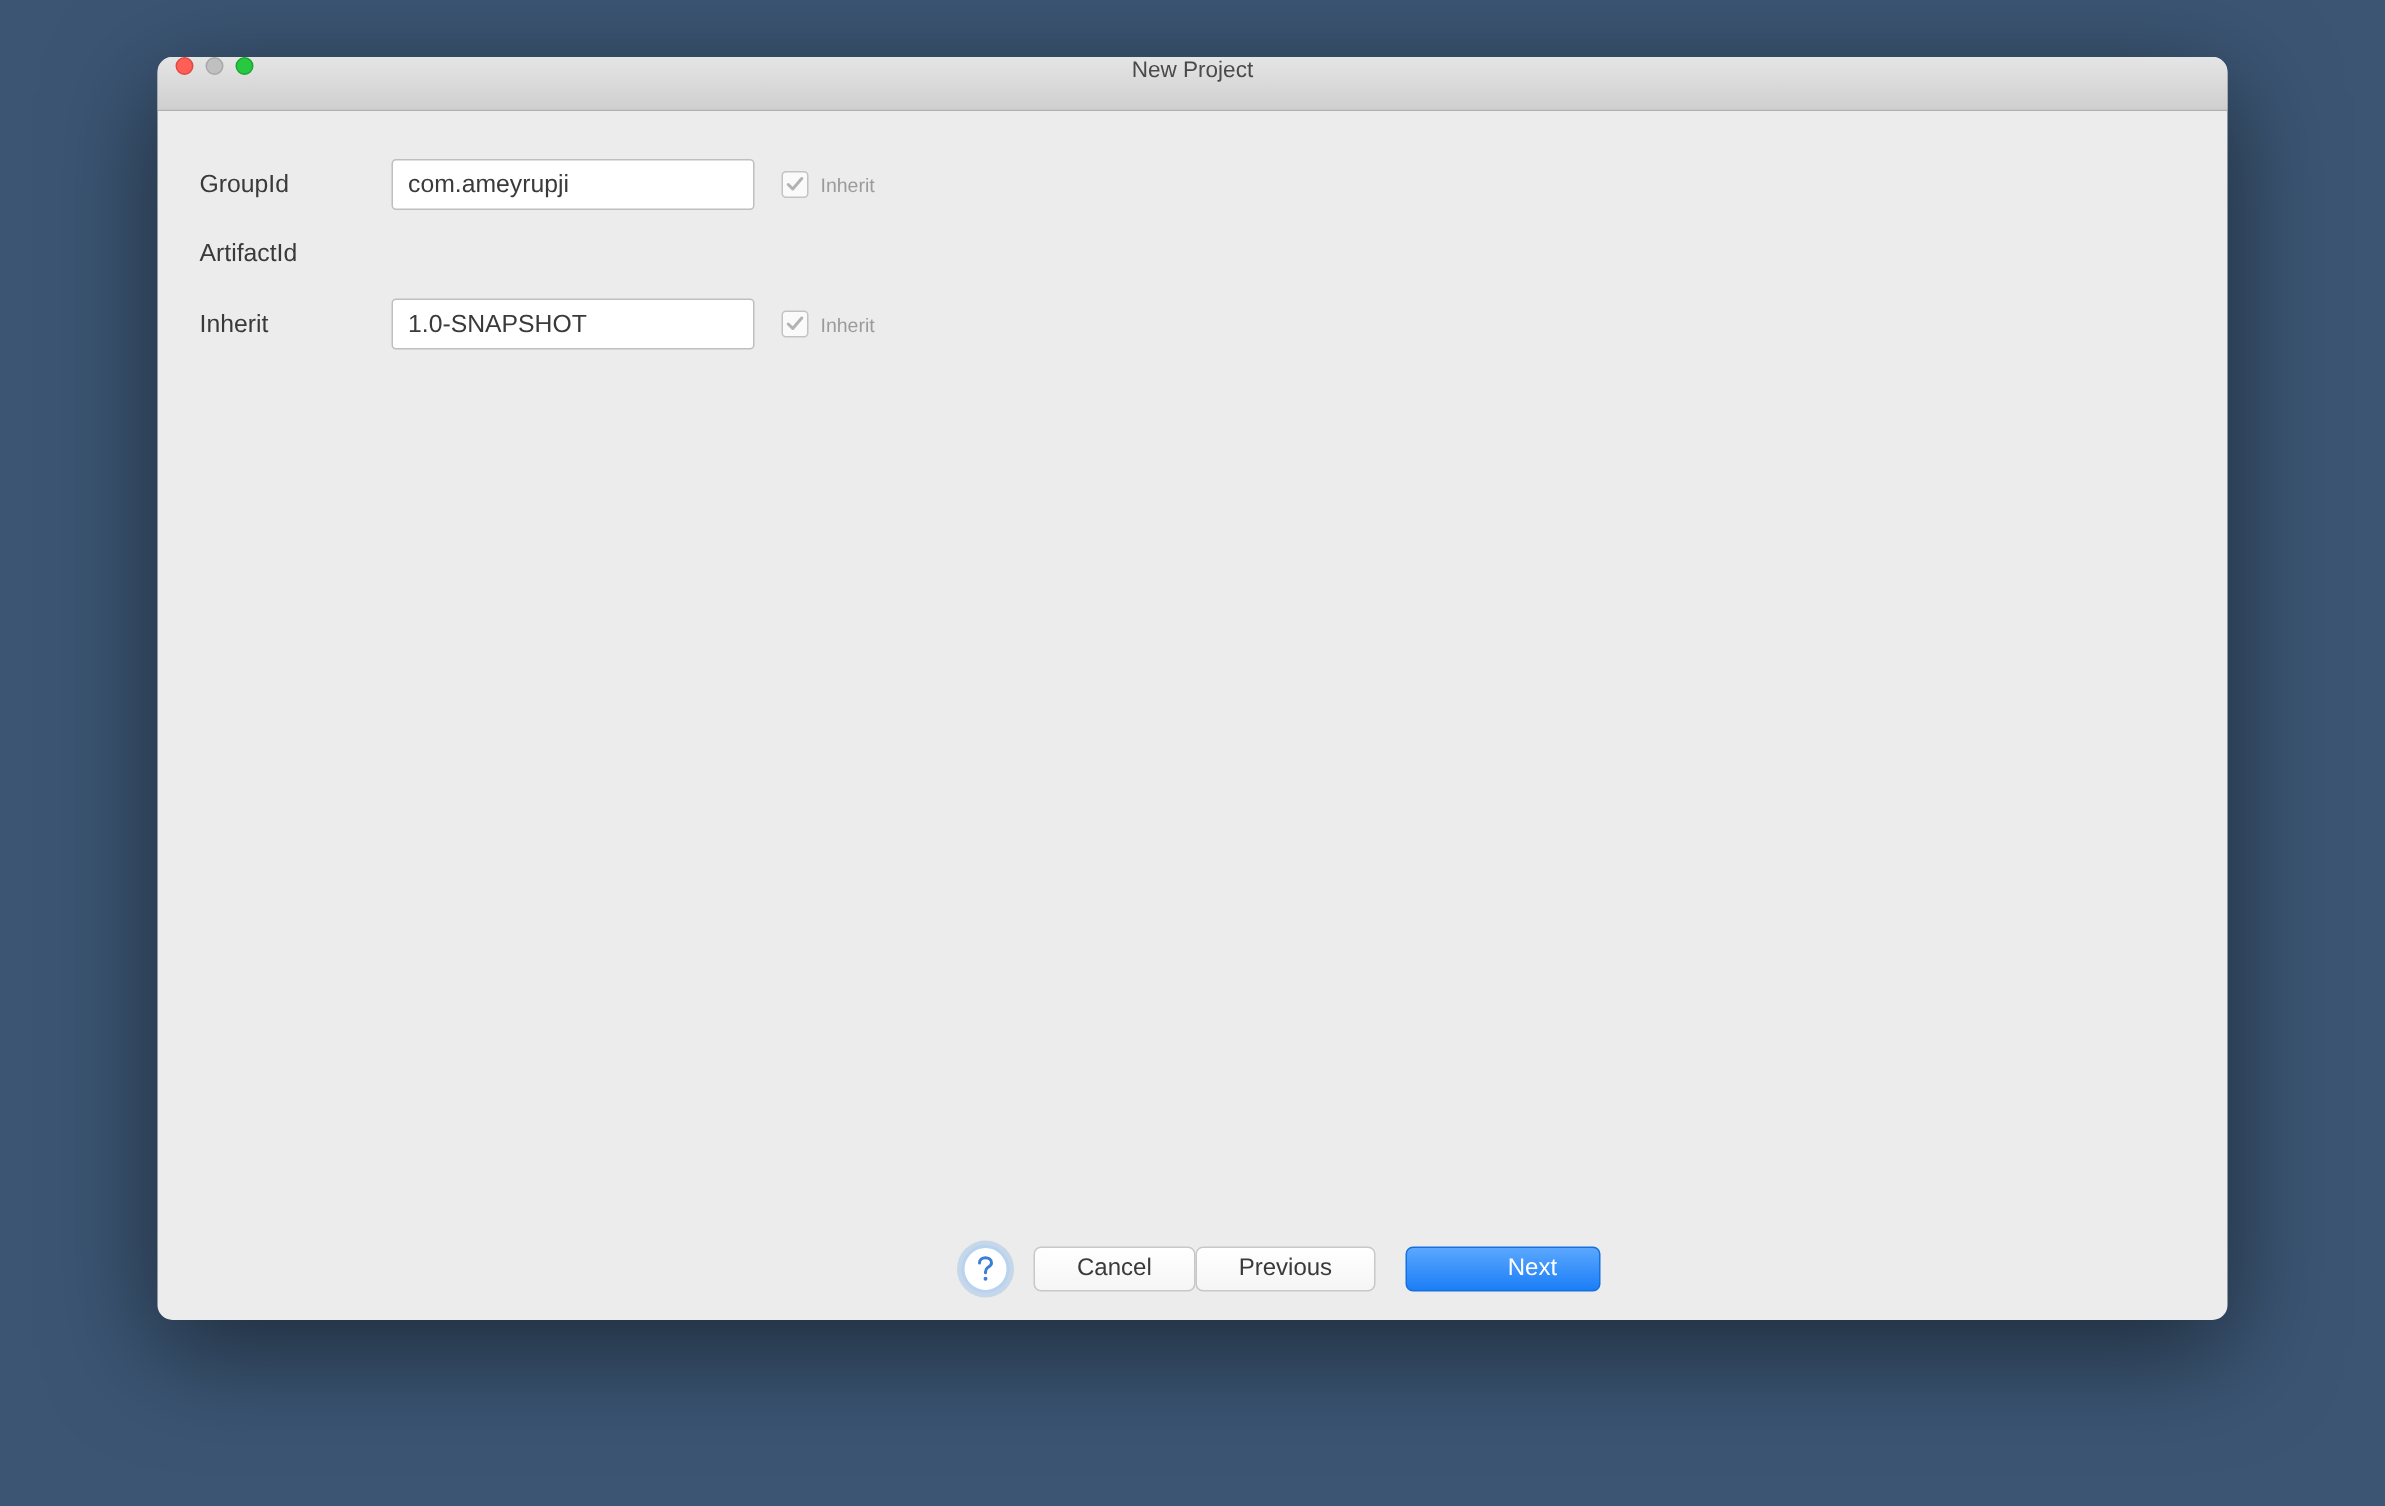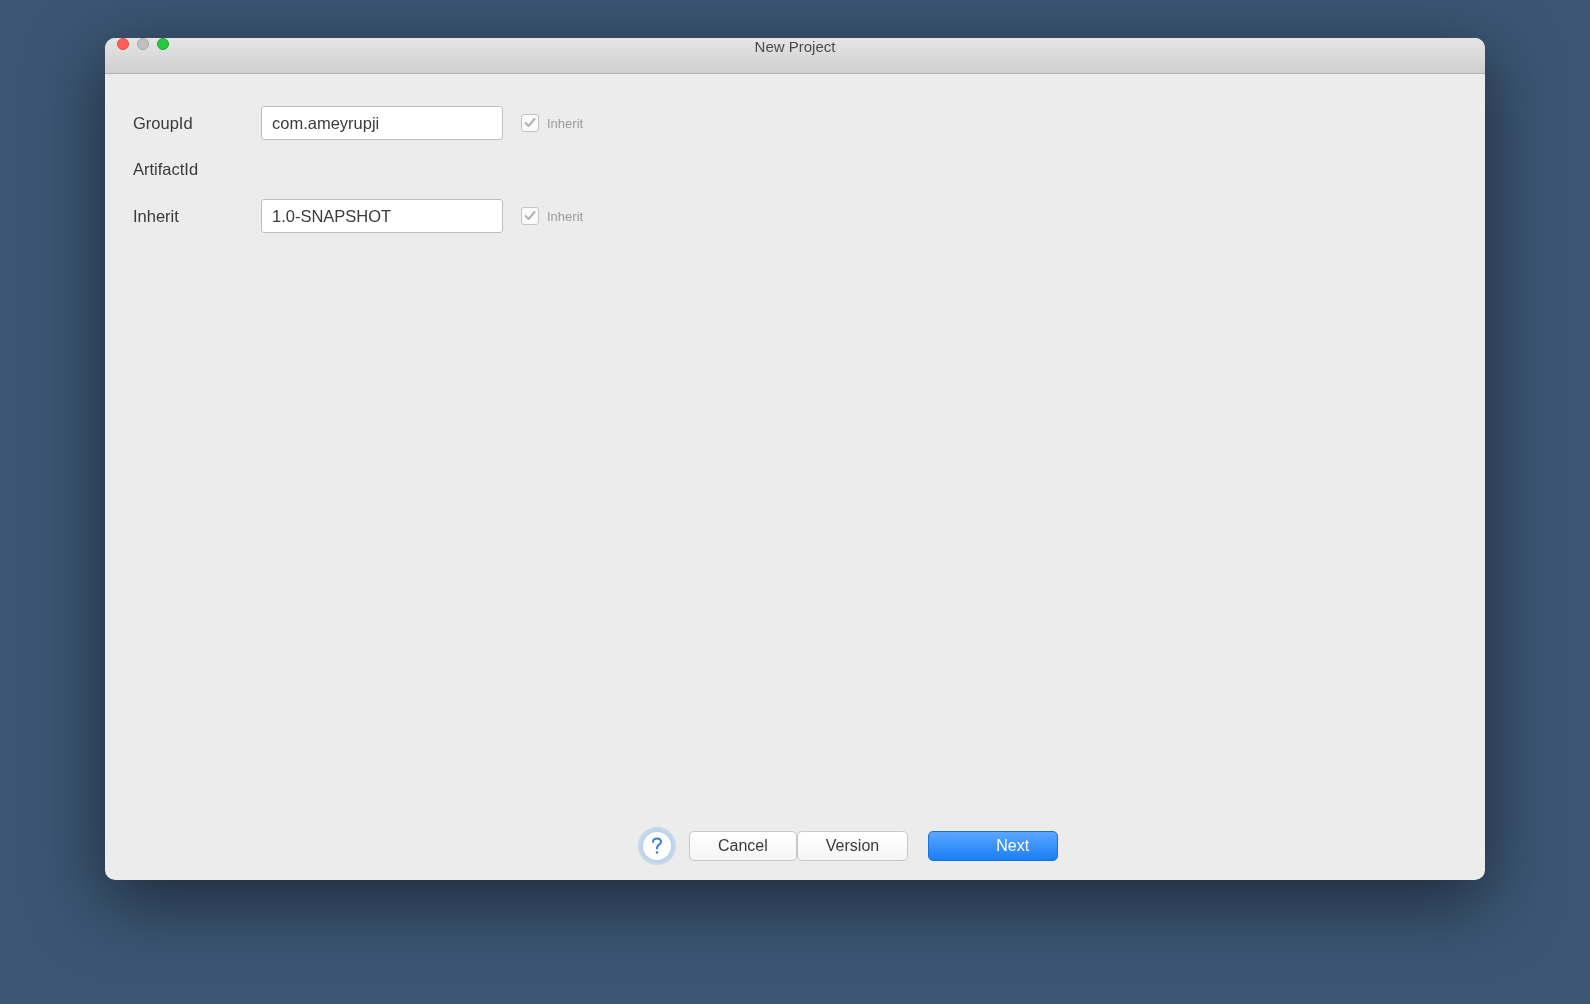--- a/index.html
+++ b/index.html
@@ -220,18 +220,18 @@
     <div class="footer">
       <div class="help-btn">
         <svg viewBox="0 0 14 18">
           <path d="M3 5 C3 2.5 5 1.5 7 1.5 C9 1.5 11 2.5 11 5 C11 7 9 7.5 8 8.5 C7.2 9.3 7 10 7 11.5" stroke="#3a7fd5" stroke-width="2" fill="none" stroke-linecap="round"></path>
           <circle cx="7" cy="15.5" r="1.3" fill="#3a7fd5"></circle>
         </svg>
       </div>
       <button class="btn">Cancel</button>
       <div class="footer-spacer"></div>
       <div class="footer-right">
-        <button class="btn">Version</button>
+        <button class="btn">Previous</button>
         <button class="btn btn-primary">Next</button>
       </div>
     </div>
   </div>
 </div>
 
 </body></html>

